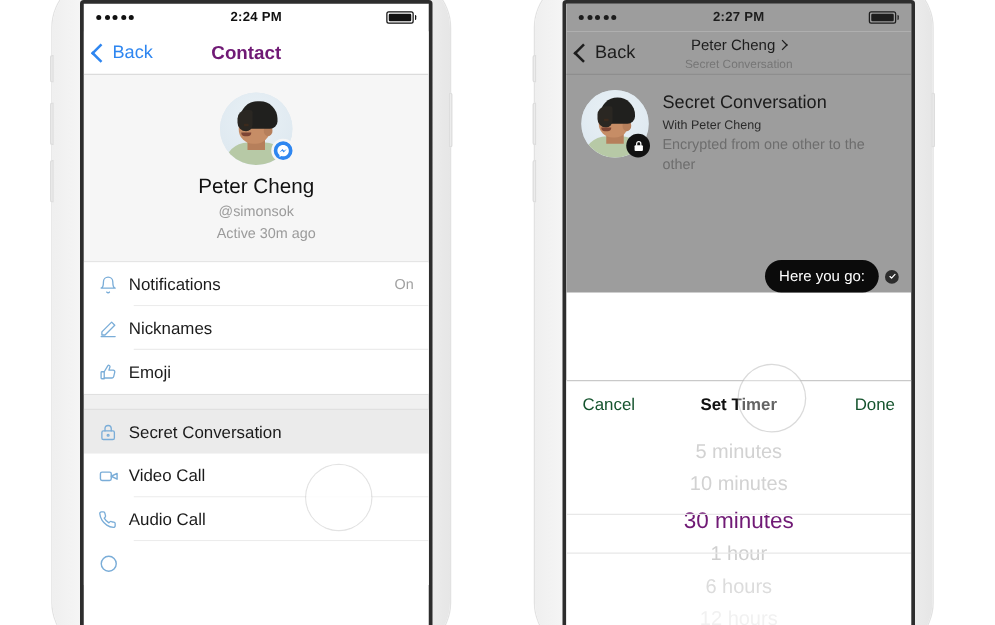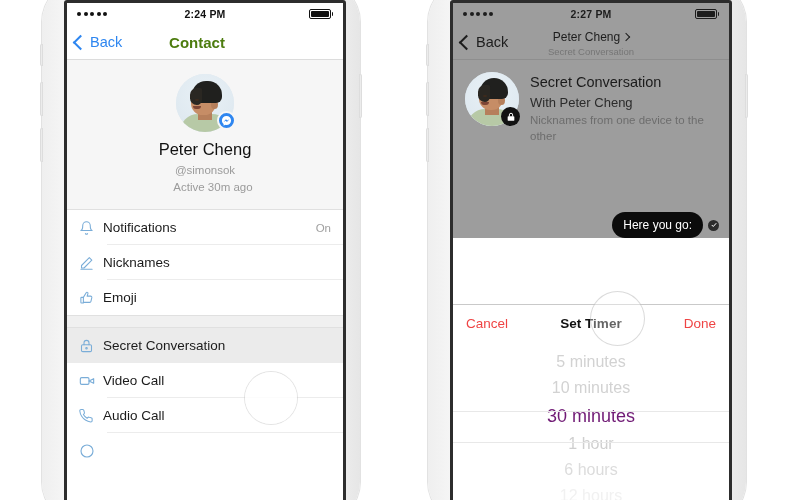--- a/index.html
+++ b/index.html
@@ -44,21 +44,21 @@
   .sb-batt-cap{width:1.5px;height:4px;background:#111;border-radius:0 1px 1px 0;}
 
   
   .navbar{height:34px;display:flex;align-items:center;position:relative;
           border-bottom:1px solid #dcdcdc;background:#fff;}
   .nav-back{display:flex;align-items:center;gap:4px;padding-left:8px;z-index:3;cursor:pointer;}
   .chev{width:9px;height:9px;border-left:2.4px solid #2e86f0;border-bottom:2.4px solid #2e86f0;
         transform:rotate(45deg);}
   .nav-back-label{color:#2e86f0;font-size:14.5px;}
   .nav-title{position:absolute;left:0;right:16px;text-align:center;font-size:15px;
-             font-weight:bold;color:#4d7c0f;}
+             font-weight:bold;color:#701a75;}
 
   
   .profile{background:#f6f6f6;padding:14px 0 16px;text-align:center;
            border-bottom:1px solid #e0e0e0;}
   .avatar-wrap{position:relative;width:58px;height:58px;margin:0 auto 8px;}
   .avatar{width:58px;height:58px;border-radius:50%;overflow:hidden;position:relative;
           background:#dfe9ef;}
   .av-bg{position:absolute;inset:0;background:radial-gradient(circle at 50% 35%,#e9f1f6,#dbe6ee);}
   .av-hair{position:absolute;left:16px;top:7px;width:30px;height:22px;border-radius:14px 14px 6px 6px;
            background:#20201e;}
@@ -122,36 +122,36 @@
 
   .r-thread{background:#9d9d9d;position:relative;}
   .sc-card{display:flex;gap:11px;padding:12px 12px 16px;}
   .sc-av-wrap{position:relative;width:54px;height:54px;flex:0 0 54px;}
   .sc-av{width:54px;height:54px;border-radius:50%;overflow:hidden;position:relative;background:#cfd8dd;}
   .sc-lock{position:absolute;right:-1px;bottom:0;width:19px;height:19px;border-radius:50%;
            background:#121212;display:flex;align-items:center;justify-content:center;}
   .sc-lock svg{width:10px;height:10px;display:block;}
   .sc-txt{flex:1;padding-top:2px;}
   .sc-title{font-size:14.5px;color:#1b1b1b;margin-bottom:5px;}
-  .sc-sub{font-size:13px;color:#2b2b2b;margin-bottom:3px;}
+  .sc-sub{font-size:10px;color:#2b2b2b;margin-bottom:3px;}
   .sc-desc{font-size:11.5px;color:#6d6d6d;line-height:1.35;}
 
   .msg-row{display:flex;align-items:center;justify-content:flex-end;gap:5px;
            padding:0 10px 0 0;margin-top:52px;}
   .bubble{background:#0b0b0b;color:#fff;font-size:12px;border-radius:14px;padding:6px 11px;}
   .sent-check{width:11px;height:11px;border-radius:50%;background:#2c2c2c;display:flex;
               align-items:center;justify-content:center;}
   .sent-check svg{width:6px;height:6px;display:block;}
 
   
   .sheet{position:absolute;left:0;right:0;bottom:0;background:#fff;
          border-top:1px solid #c9c9c9;}
   .sheet-bar{display:flex;align-items:center;justify-content:space-between;height:36px;
              padding:0 13px;position:relative;}
-  .sheet-btn{font-size:13.5px;color:#ef4444;cursor:pointer;text-align:center;}
+  .sheet-btn{font-size:13.5px;color:#14532d;cursor:pointer;text-align:center;}
   .sheet-title{font-size:13.5px;font-weight:bold;color:#111;position:absolute;left:0;right:0;
                text-align:center;pointer-events:none;}
   .wheel{position:relative;height:162px;overflow:hidden;}
   .wheel-list{position:absolute;left:0;right:0;top:-18px;text-align:center;}
   .wheel-item{height:26px;line-height:26px;font-size:16px;color:#d6d6d6;}
   .wheel-item.n1{color:#f3f3f3;}
   .wheel-item.n2{color:#d2d2d2;}
   .wheel-item.sel{color:#701a75;font-size:18px;height:30px;line-height:30px;}
   .wheel-item.p1{color:#cfcfcf;}
   .wheel-item.p2{color:#dcdcdc;}
@@ -368,21 +368,21 @@
           <div class="sc-lock">
             <svg viewBox="0 0 24 24" fill="none" stroke="#fff" stroke-width="2.4" stroke-linecap="round" stroke-linejoin="round">
               <rect x="4" y="10" width="16" height="11" rx="2" fill="#fff" stroke="none"></rect>
               <path d="M8 10V7a4 4 0 0 1 8 0v3"></path>
                 </svg>
           </div>
         </div>
         <div class="sc-txt">
           <div class="sc-title">Secret Conversation</div>
           <div class="sc-sub">With Peter Cheng</div>
-          <div class="sc-desc">Nicknames from one device to the other</div>
+          <div class="sc-desc">Encrypted from one other to the other</div>
         </div>
       </div>
 
       <div class="msg-row">
         <div class="bubble">Here you go:</div>
         <div class="sent-check">
           <svg viewBox="0 0 24 24" fill="none" stroke="#fff" stroke-width="4" stroke-linecap="round" stroke-linejoin="round">
                 <path d="M4 13l5 5L20 6"></path>
               </svg>
         </div>

